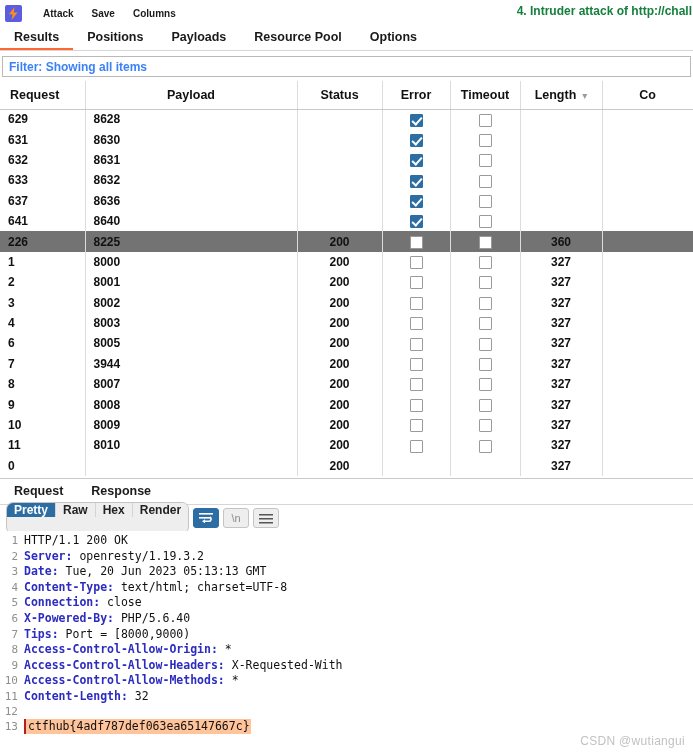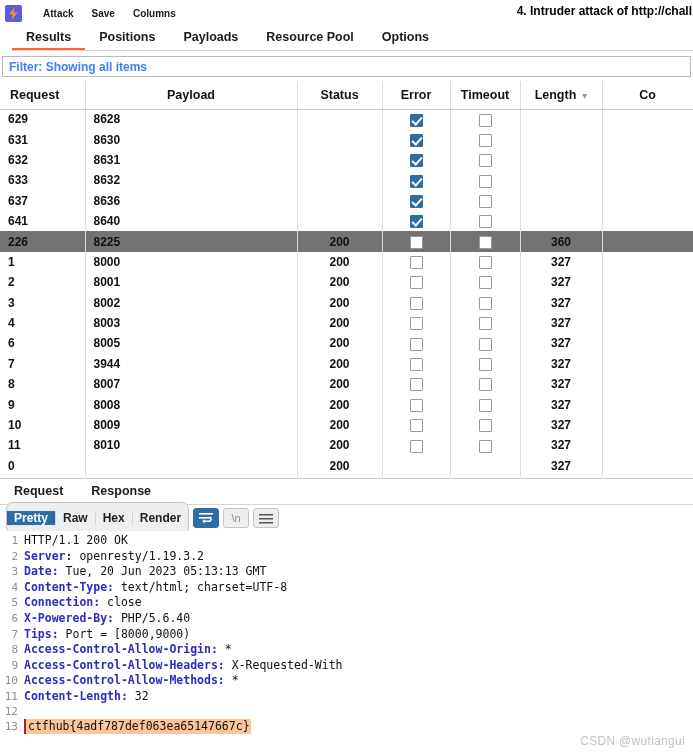--- a/index.html
+++ b/index.html
@@ -29,32 +29,31 @@
     display: flex; align-items: center; justify-content: center;
   }
   .app-icon svg { display: block; }
   .menu-items { display: flex; align-items: center; margin-left: 12px; }
   .menu-item {
     font-size: 10px; font-weight: bold; color: #1a1a1a;
     padding: 2px 9px; cursor: default; white-space: nowrap;
   }
   .win-title {
     position: absolute; right: 0; top: 4px;
-    font-size: 12px; font-weight: bold; color: #000000;
+    font-size: 12px; font-weight: bold; color: #15803d;
     white-space: nowrap; overflow: hidden;
     padding-right: 1px;
   }
 
   
   .tabstrip {
     height: 25px;
     display: flex; align-items: stretch;
     background: #ffffff;
     border-bottom: 1px solid #d6d6d6;
-    margin-left: 12px;
   }
   .tab {
     display: flex; align-items: center;
     padding: 0 14px;
     font-size: 12.5px; font-weight: bold; color: #1a1a1a;
     border-bottom: 2px solid transparent;
     cursor: default; white-space: nowrap;
   }
   .tab.active { border-bottom-color: #ff6633; }
 
@@ -149,21 +148,21 @@
   .msg-tab.active { border-bottom-color: #ff6633; }
 
   .viewbar {
     height: 26px;
     display: flex; align-items: center;
     gap: 4px;
     padding: 2px 6px;
     background: #ffffff;
   }
   .seg {
-    display: flex; align-items: center;
+    display: flex; align-items: flex-start;
     border: 1px solid #c4c4c4;
     border-radius: 7px;
     overflow: hidden;
     background: #eeeeee;
     height: 32px;
   }
   .seg-btn {
     display: flex; align-items: center;
     padding: 0 7px;
     font-size: 12px; font-weight: bold; color: #222;

